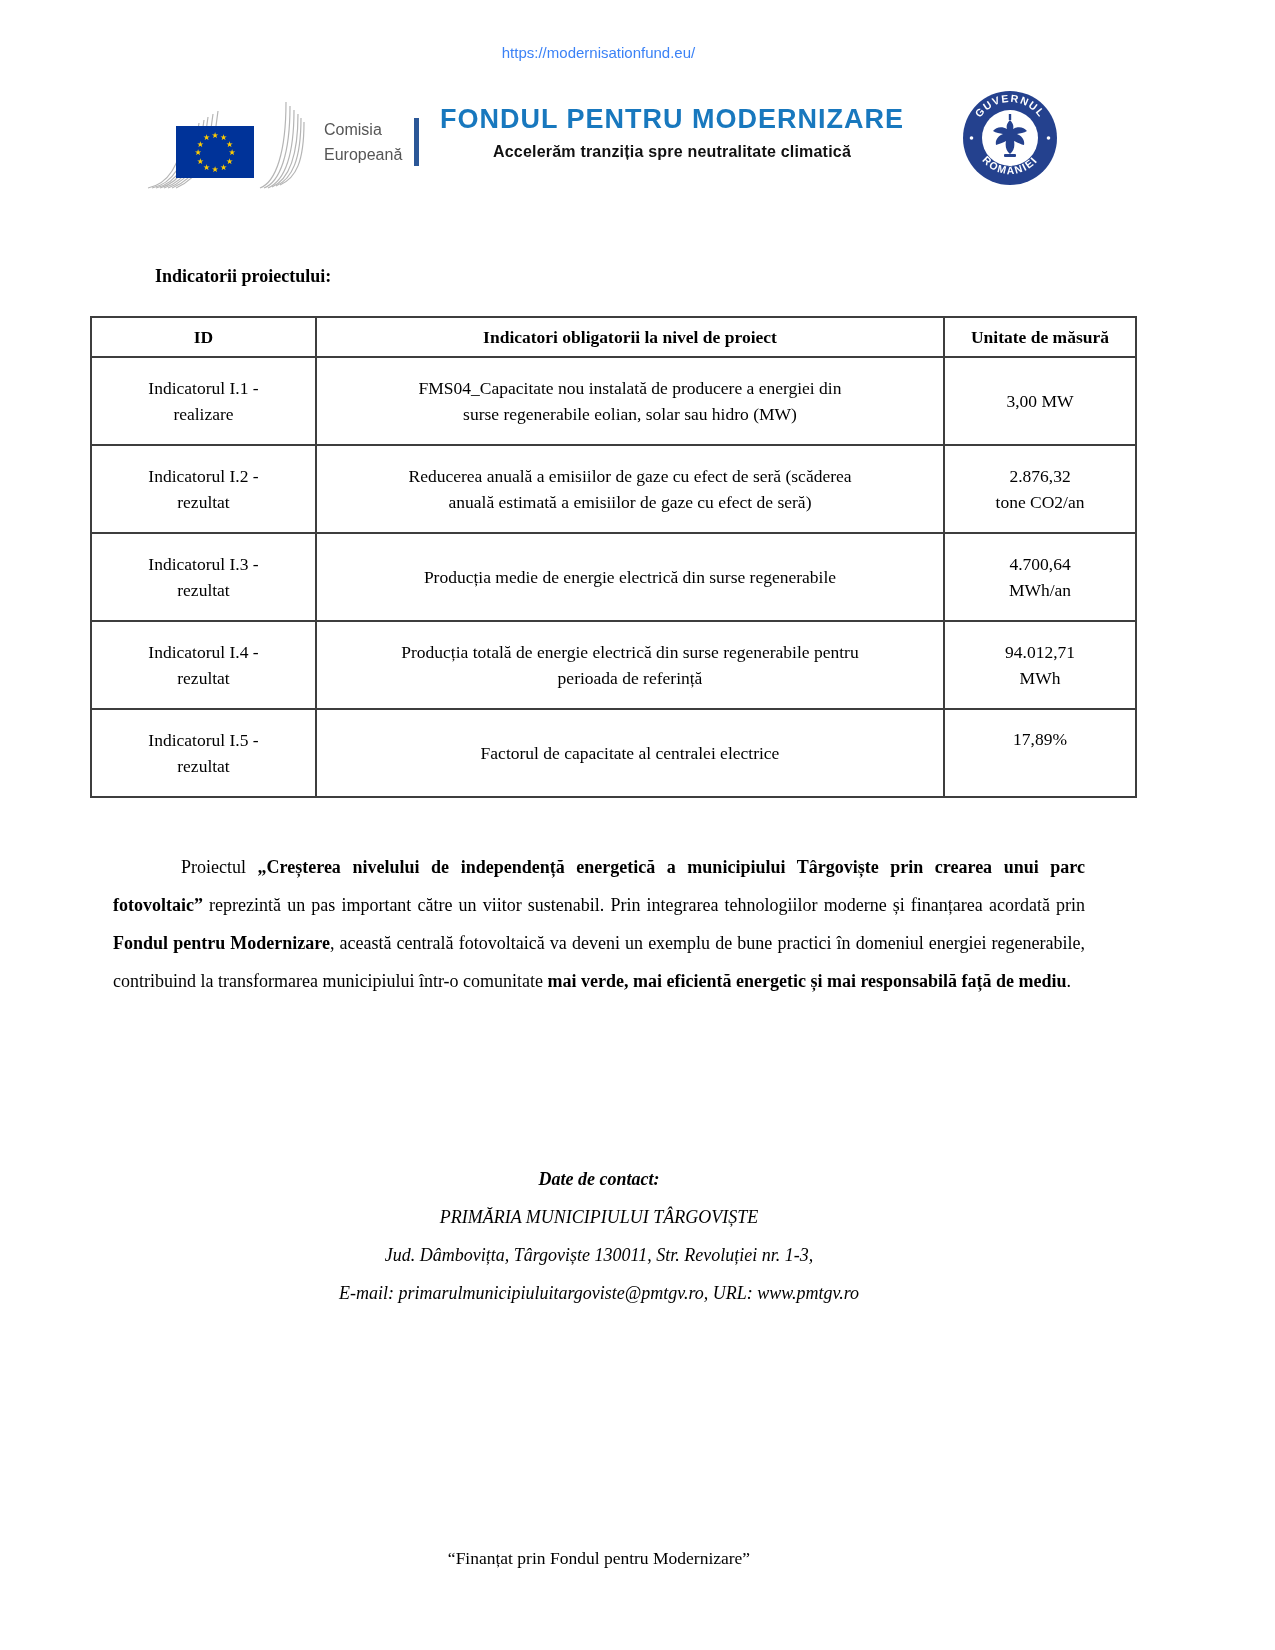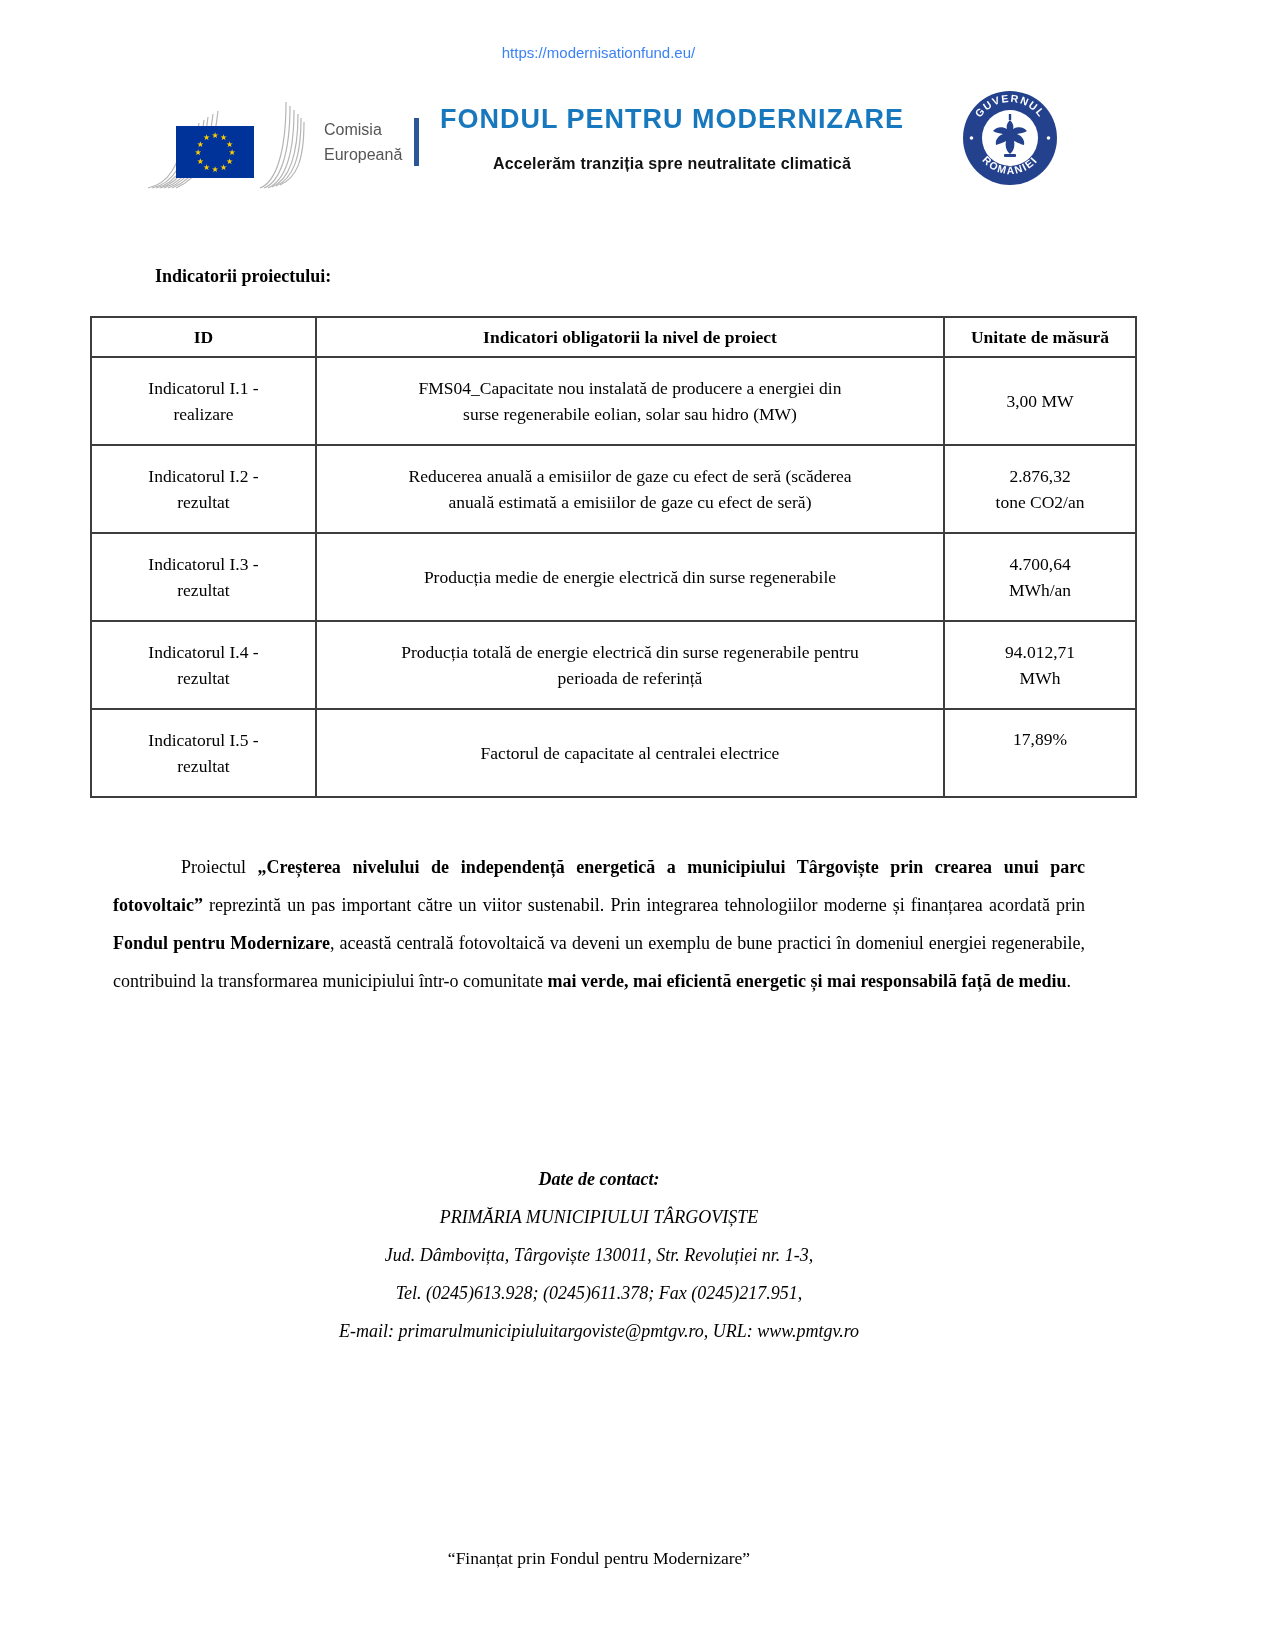--- a/index.html
+++ b/index.html
@@ -26,21 +26,21 @@
   .ec-logo{position:absolute;left:146px;top:92px;display:flex;align-items:center;height:100px;}
   .ec-logo svg{display:block;}
   .ec-name{font-family:"Liberation Sans","DejaVu Sans",sans-serif;font-size:16px;line-height:25px;
     color:var(--ec-text-gray);margin-left:10px;}
   .ec-bar{width:5px;height:48px;background:var(--ec-bar-blue);margin-left:12px;}
 
   
   .fund-block{position:absolute;left:437px;top:104px;width:470px;text-align:center;
     font-family:"Liberation Sans","DejaVu Sans",sans-serif;}
   .fund-title{font-size:27px;font-weight:bold;letter-spacing:1px;color:var(--fund-title-blue);}
-  .fund-subtitle{font-size:16px;font-weight:bold;color:#111;margin-top:20px;letter-spacing:0.2px;}
+  .fund-subtitle{font-size:16px;font-weight:bold;color:#111;margin-top:8px;letter-spacing:0.2px;}
 
   .gov-seal{position:absolute;left:960px;top:88px;}
 
   
   .section-heading{position:absolute;left:155px;top:266px;font-size:18px;font-weight:bold;}
   table.indicators{
     position:absolute;left:90px;top:316px;width:1045px;
     border-collapse:collapse;table-layout:fixed;font-size:17.5px;
   }
   table.indicators th, table.indicators td{
@@ -200,20 +200,19 @@
       </tbody>
   </table>
 
   <p class="project-paragraph"><span>Proiectul </span><b>„Creșterea nivelului de independență energetică a municipiului Târgoviște prin crearea unui parc fotovoltaic”</b><span> reprezintă un pas important către un viitor sustenabil. Prin integrarea tehnologiilor moderne și finanțarea acordată prin </span><b>Fondul pentru Modernizare</b><span>, această centrală fotovoltaică va deveni un exemplu de bune practici în domeniul energiei regenerabile, contribuind la transformarea municipiului într-o comunitate </span><b>mai verde, mai eficientă energetic și mai responsabilă față de mediu</b><span>.</span></p>
 
   <div class="contact-block">
     <div class="contact-heading">Date de contact:</div>
     <div>
         <div>PRIMĂRIA MUNICIPIULUI TÂRGOVIȘTE</div>
         <div>Jud. Dâmbovițta, Târgoviște 130011, Str. Revoluției nr. 1-3,</div>
-        <div>Tel. (0245)613.928; (0245)611.378; Fax (0245)217.951,</div>
         <div>E-mail: primarulmunicipiuluitargoviste@pmtgv.ro, URL: www.pmtgv.ro</div>
       </div>
   </div>
 
   <div class="footer-quote">“Finanțat prin Fondul pentru Modernizare”</div>
 
 </div>
 
 </body></html>

